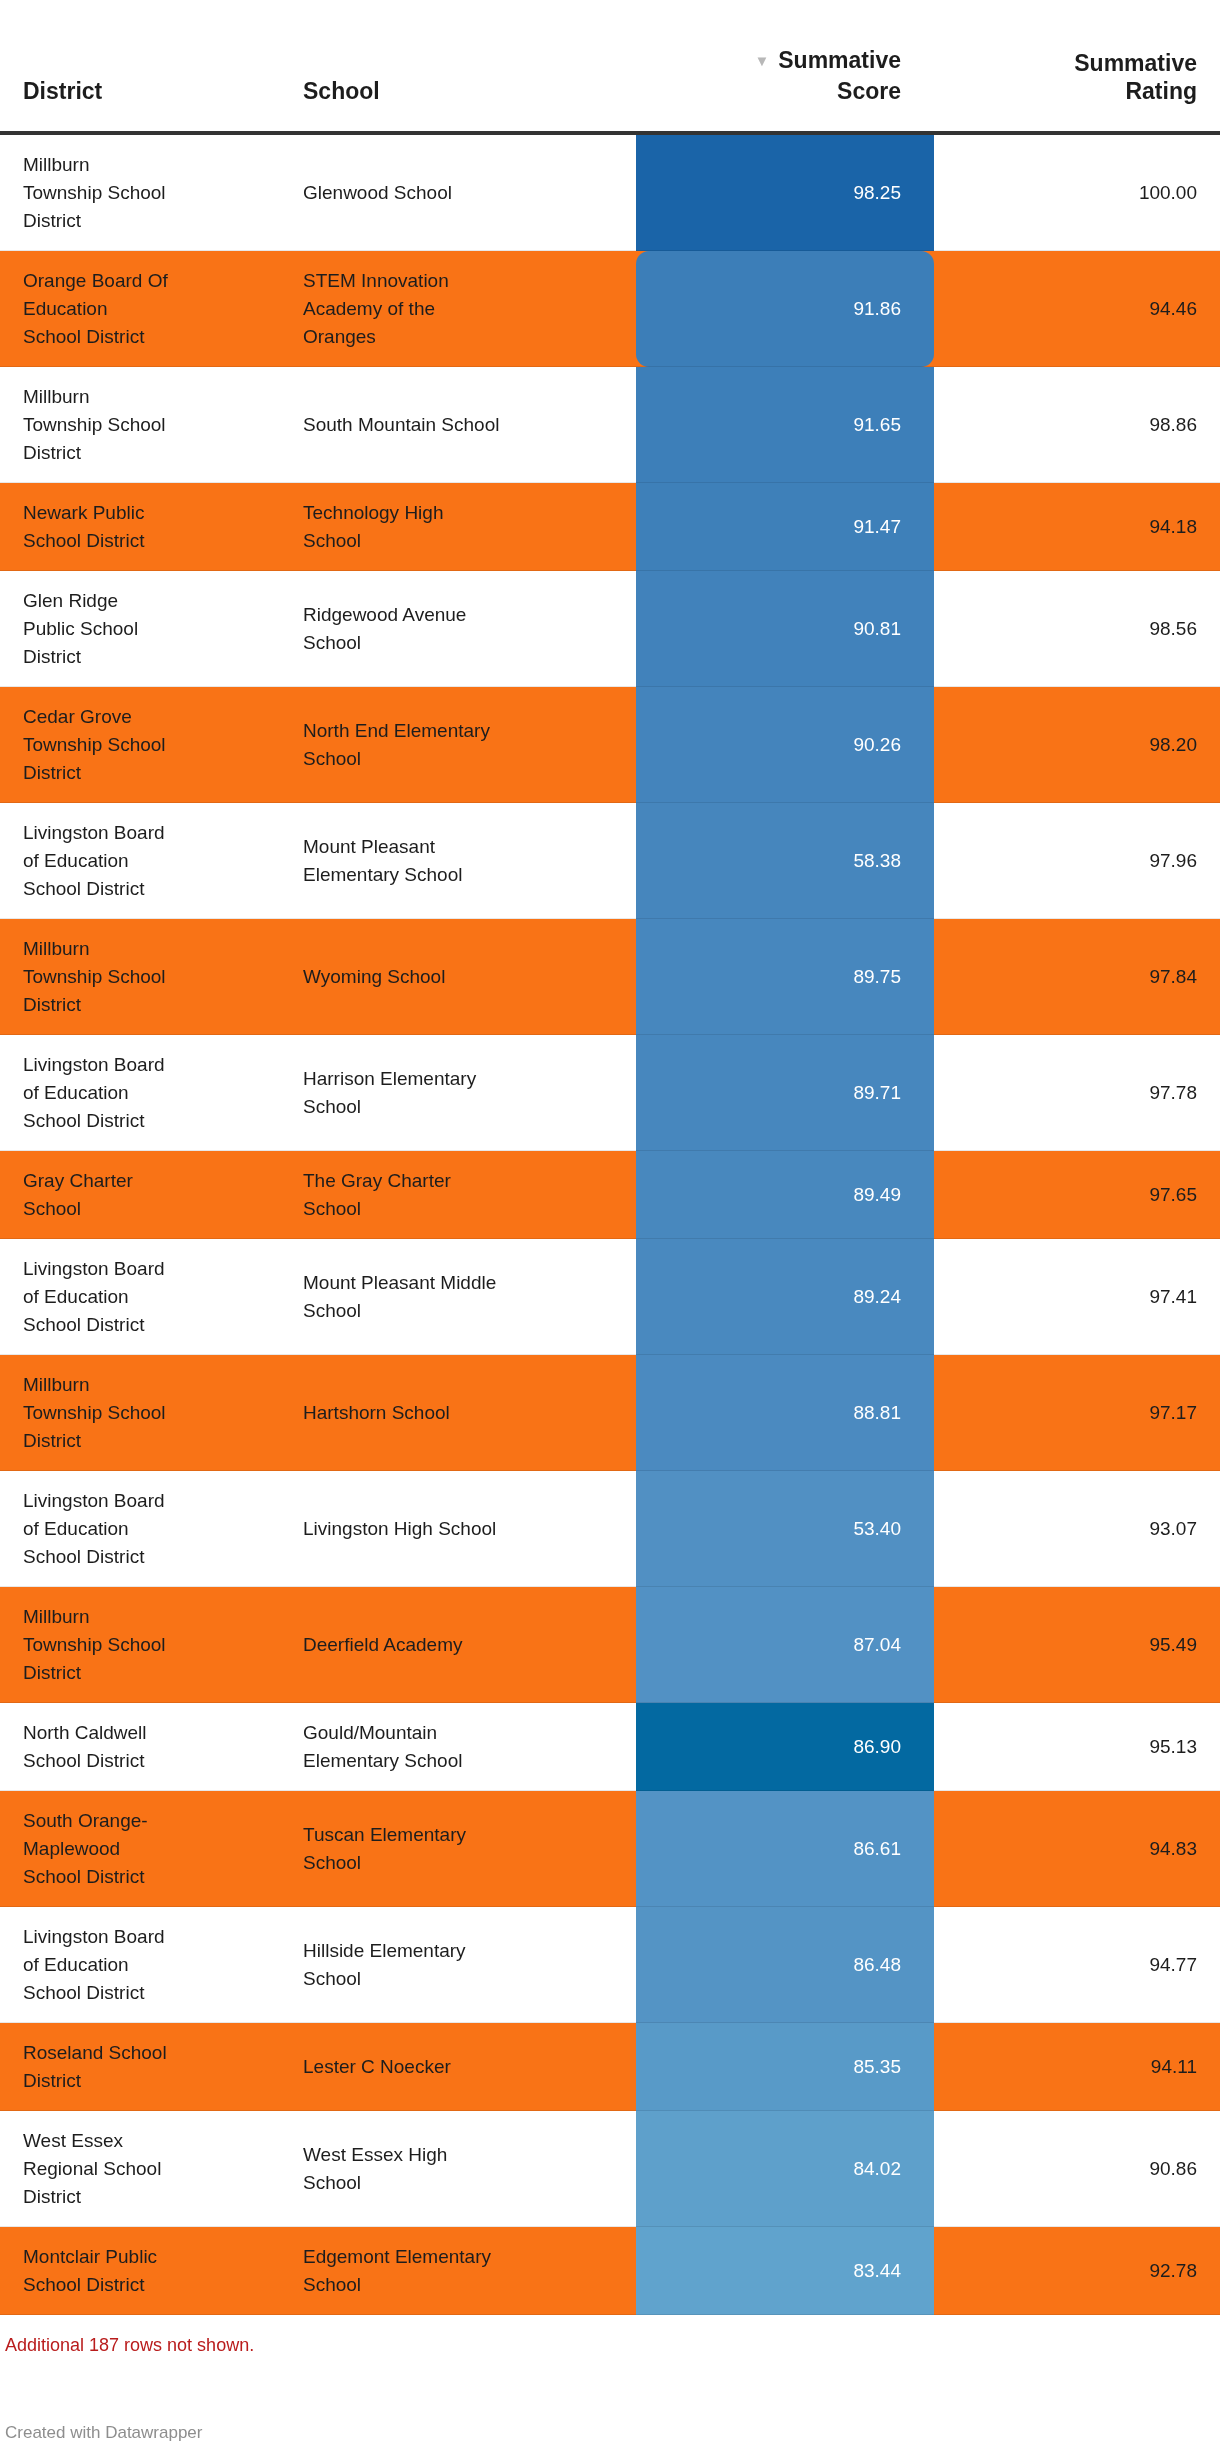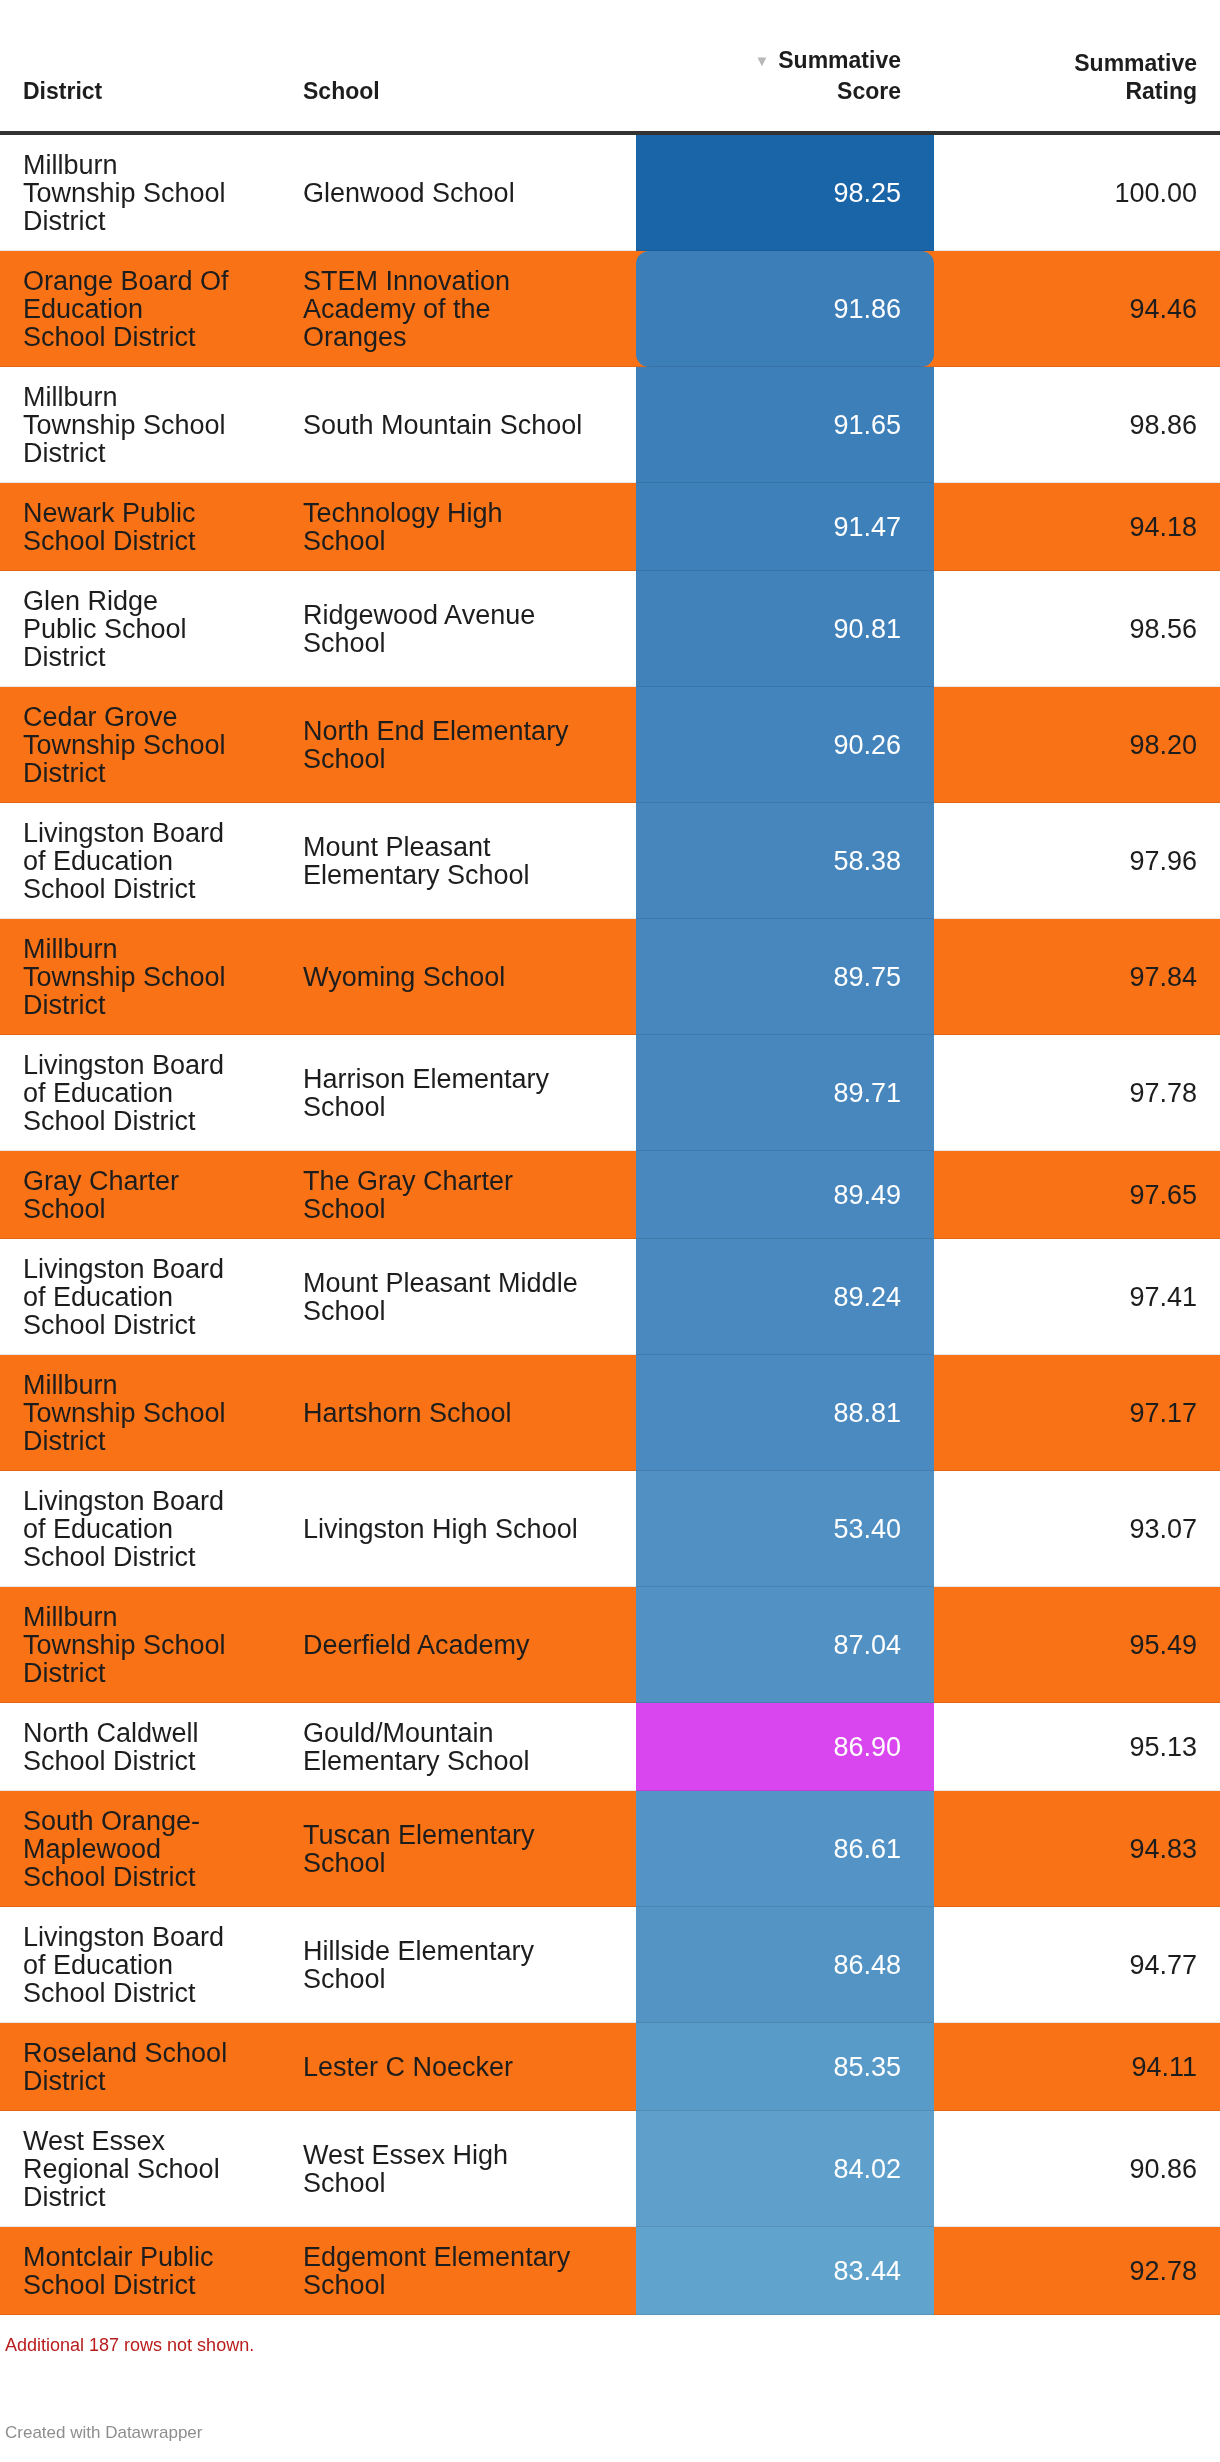--- a/index.html
+++ b/index.html
@@ -33,21 +33,21 @@
     transform: translateY(-2px);
   }
 
   
   .row {
     display: grid;
     grid-template-columns: 280px 333px 298px 1fr;
     align-items: center;
     padding: 0 23px;
     position: relative;
-    font-size: 27px;
+    font-size: 19px;
     line-height: 28px;
     background: #ffffff;
   }
   .row.alt { background: #f97316; }
   .row::after {
     content: "";
     position: absolute;
     left: 0; right: 0; bottom: 0;
     height: 1px;
     background: rgba(0,0,0,0.09);
@@ -238,21 +238,21 @@
     <div class="cell cell-school">Deerfield Academy</div>
     <div class="cell cell-score" style="background: rgb(82, 145, 196);">87.04</div>
     <div class="cell cell-rating">95.49</div>
   </div>
 
   <div class="row">
     <div class="cell cell-district">North Caldwell
 School District</div>
     <div class="cell cell-school">Gould/Mountain
 Elementary School</div>
-    <div class="cell cell-score" style="background: #d946ef;">86.90</div>
+    <div class="cell cell-score" style="background: #0369a1;">86.90</div>
     <div class="cell cell-rating">95.13</div>
   </div>
 
   <div class="row alt">
     <div class="cell cell-district">South Orange-
 Maplewood
 School District</div>
     <div class="cell cell-school">Tuscan Elementary
 School</div>
     <div class="cell cell-score" style="background: rgb(83, 147, 197);">86.61</div>

